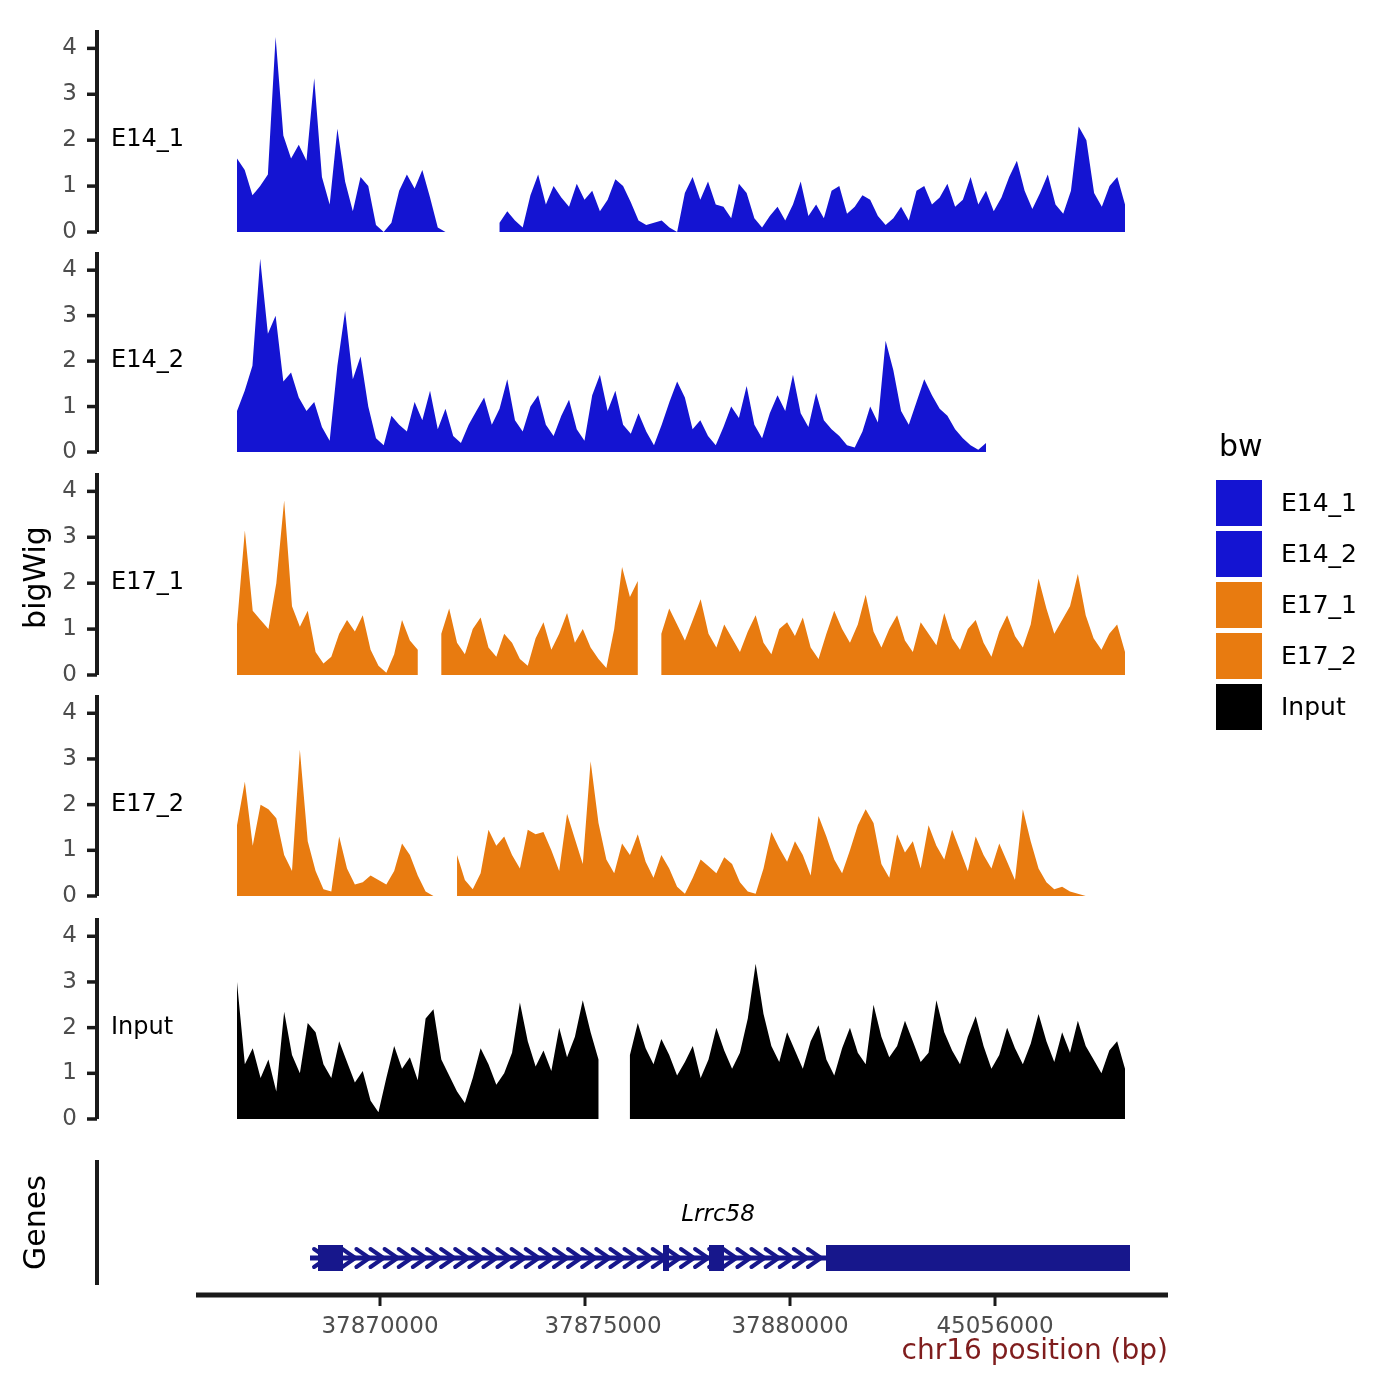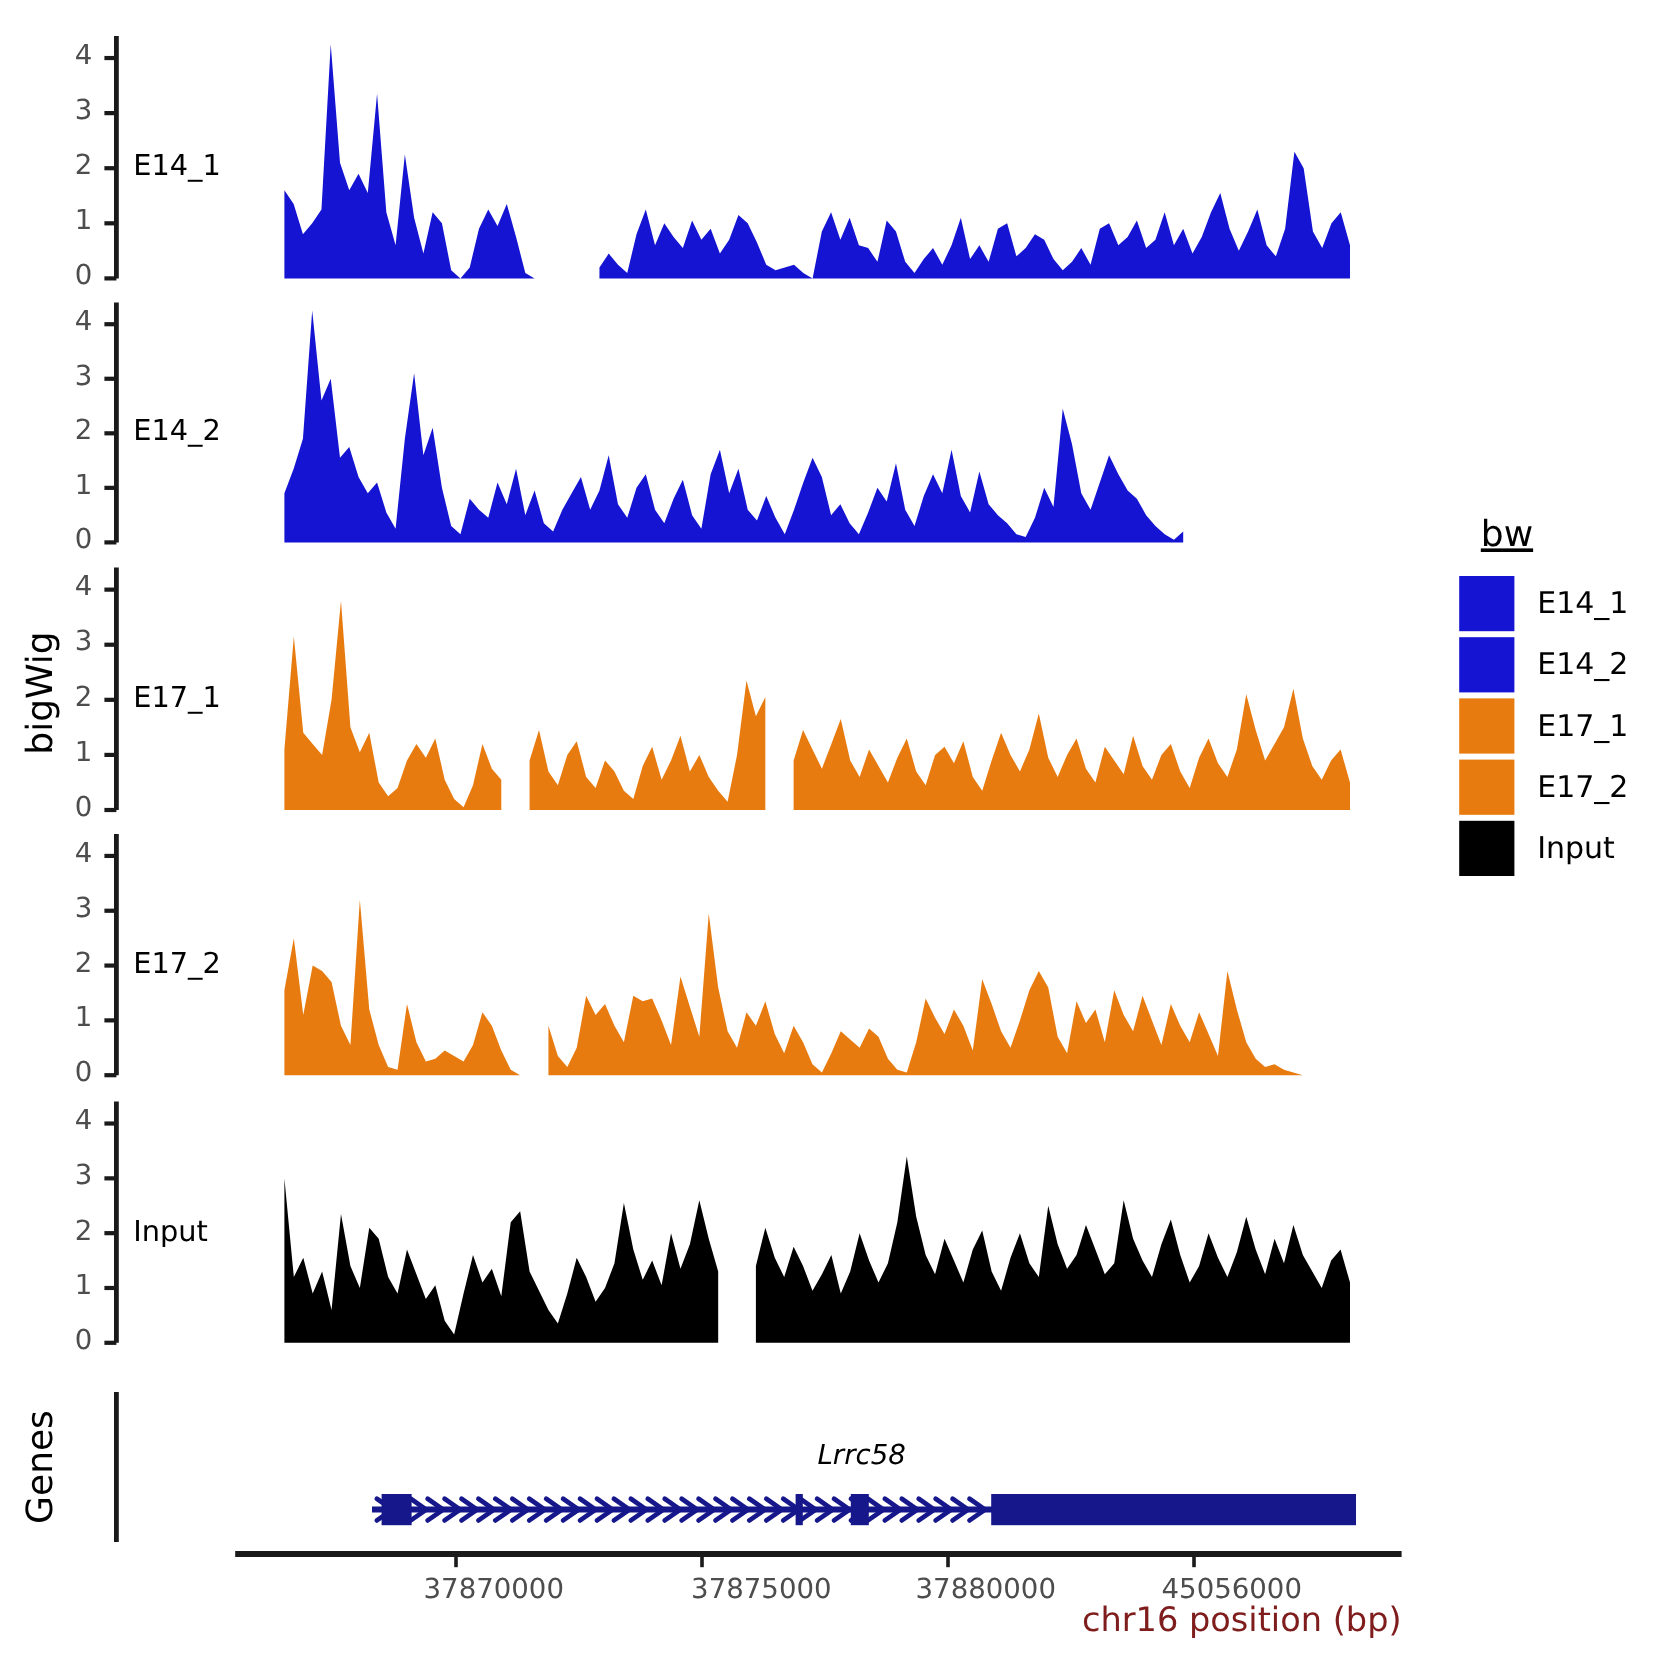--- a/index.html
+++ b/index.html
@@ -35,38 +35,38 @@
   .track-label{
     position:absolute;
     font-size:24px;
     color:#000;
     white-space:nowrap;
   }
   .xtick-label{
     position:absolute;
     font-size:23px;
     color:#4d4d4d;
-    text-align:right;
+    text-align:center;
     white-space:nowrap;
   }
   #xaxis-title{
     position:absolute;
     left:196px;top:1333px;width:972px;
     text-align:right;font-size:28px;color:#7f1d1d;
   }
   #gene-label{
     position:absolute;
     font-size:23px;color:#000;white-space:nowrap;font-style:italic;
   }
   
   #legend{
     position:absolute;left:1216px;top:428px;
   }
   #legend-title{
-    font-size:30px;color:#000;margin:0 0 14px 18px;text-decoration:underline;
+    font-size:30px;color:#000;margin:0 0 14px 3px;
   }
   .legend-row{
     display:flex;align-items:center;height:51px;
   }
   .legend-swatch{
     width:46px;height:46px;flex:0 0 46px;
   }
   .legend-text{
     font-size:25px;color:#000;margin-left:19px;white-space:nowrap;
   }

